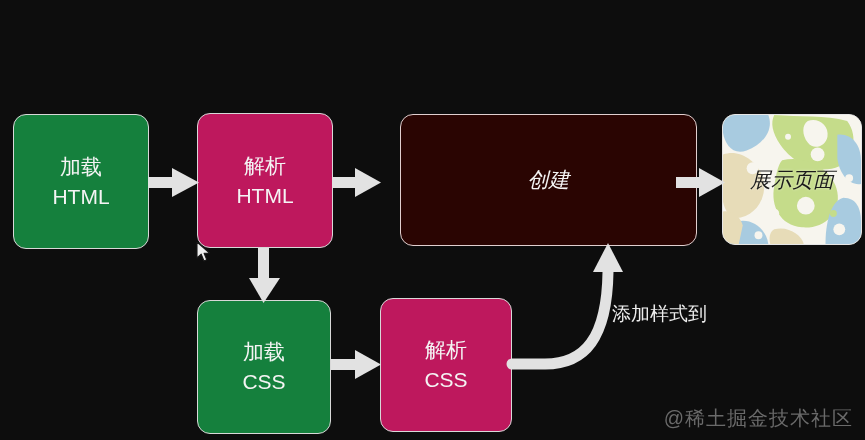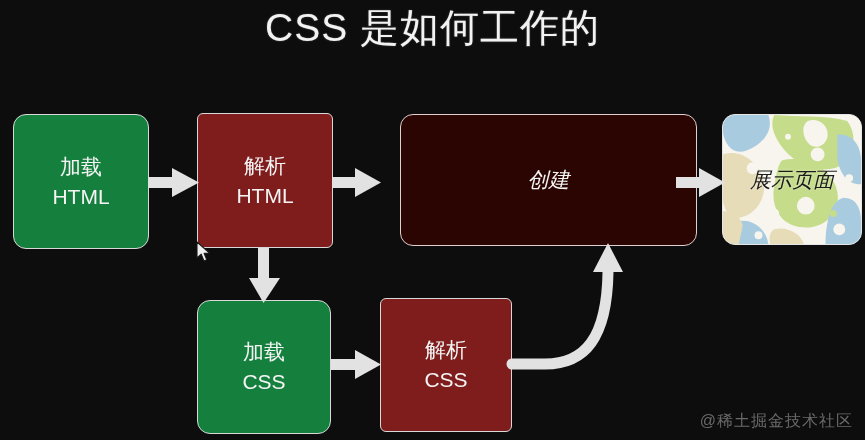--- a/index.html
+++ b/index.html
@@ -38,21 +38,21 @@
     align-items: center;
     justify-content: center;
     color: #f4f4f4;
     font-size: 21px;
     line-height: 30px;
     text-align: center;
     overflow: hidden;
   }
   .node .l1, .node .l2 { display: block; white-space: nowrap; }
   .node.gray  { background: #15803d; }
-  .node.teal  { background: #7f1d1d; border-radius: 6px; }
+  .node.teal  { background: #be185d; }
   .node.maroon{ background: #2a0502; border-color: #e0cfcf; }
 
   .node.display { background: #f4f2ea; border-color: #e6e6e6; padding: 12px; font-style: italic; }
   .node.display .maplayer {
     position: absolute;
     inset: 0;
   }
   .node.display .label {
     position: relative;
     z-index: 3;
@@ -75,31 +75,30 @@
     font-size: 19px;
     line-height: 27px;
     text-align: left;
     white-space: nowrap;
   }
   #watermark {
     position: absolute;
     right: 12px;
     bottom: 8px;
     color: #6a6a6a;
-    font-size: 16px;
+    font-size: 20px;
     letter-spacing: 1px;
   }
   #cursor { position: absolute; z-index: 40; }
 </style>
 </head>
 <body>
 
 <div id="stage">
 
-  <div id="title">CSS 是如何工作的</div>
 
   <svg class="wires" viewBox="0 0 865 440">
 
     <g>
       <rect x="148" y="177" width="36" height="11" fill="#e2e2e2"></rect>
       <polygon points="172,168 199,182.5 172,197" fill="#e2e2e2"></polygon>
     </g>
 
     <g>
       <rect x="332" y="177" width="34" height="11" fill="#e2e2e2"></rect>
@@ -171,20 +170,21 @@
     <span class="l1">加载</span>
     <span class="l2">CSS</span>
   </div>
 
   <div class="node teal" style="left:380px; top:298px; width:132px; height:134px;">
     <span class="l1">解析</span>
     <span class="l2">CSS</span>
   </div>
 
   <div class="annot" style="left:612px; top:300px;">
+    <div>添加样式到</div>
   </div>
 
   <div id="watermark">@稀土掘金技术社区</div>
 
   <svg id="cursor" style="left:196px; top:241px;" width="16" height="22" viewBox="0 0 16 22">
     <polygon points="1,1 1,17 5.2,13.2 8,20 10.8,18.8 8.1,12.3 13.5,12" fill="#f0f0f0" stroke="#1a1a1a" stroke-width="1.1" stroke-linejoin="round"></polygon>
   </svg>
 
 </div>
 

